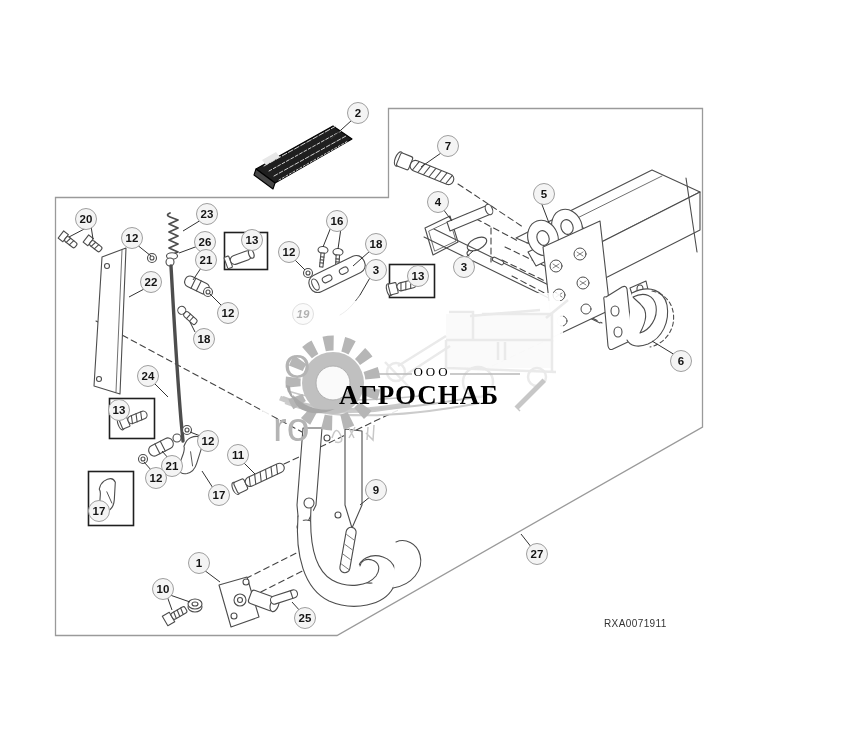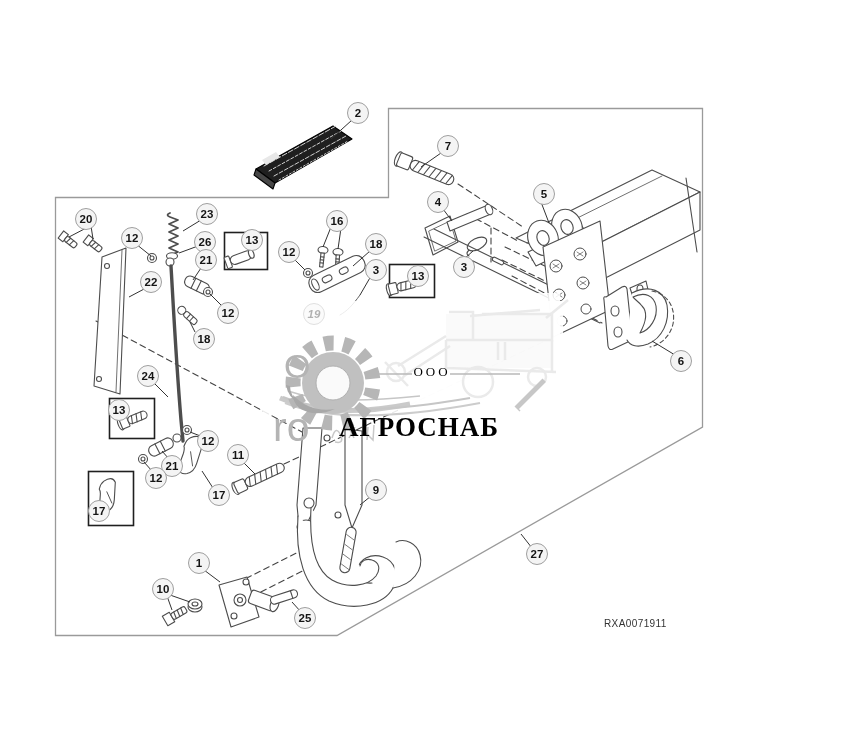--- a/index.html
+++ b/index.html
@@ -7,21 +7,21 @@
          font-family:"Liberation Sans", sans-serif;}
   #art{position:absolute;left:0;top:0;}
   .balloon{position:absolute;width:22px;height:22px;border-radius:50%;
            border:1.4px solid #9f9f9f;background:#f4f4f4;color:#141414;
            font:bold 11.5px/20px "Liberation Sans",sans-serif;text-align:center;
            box-sizing:border-box;z-index:30;}
   .balloon.faint{opacity:.33;}
   .wm-text{position:absolute;color:#000000;z-index:20;white-space:nowrap;}
   #wm-ooo{left:404px;top:364px;width:56px;text-align:center;
           font:13px "Liberation Serif",serif;letter-spacing:3px;}
-  #wm-name{left:339px;top:380px;font:bold 27px "Liberation Serif",serif;letter-spacing:1px;margin-top:32px;}
+  #wm-name{left:339px;top:380px;font:bold 27px "Liberation Serif",serif;letter-spacing:1px;}
   .frag{position:absolute;color:#b4b4b4;z-index:21;font-family:"Liberation Sans",sans-serif;}
   #frag-o{left:284px;top:347px;font-size:34px;}
   #frag-ro{left:273px;top:404px;font-size:41px;}
   #figcode{position:absolute;left:604px;top:618px;font-size:10px;color:#333;
            letter-spacing:.4px;z-index:25;}
 </style>
 </head>
 <body>
 
 <div id="stage">
@@ -392,21 +392,21 @@
       <div class="balloon" style="left: 195px; top: 249px;">21</div>
       <div class="balloon" style="left: 241px; top: 229px;">13</div>
       <div class="balloon" style="left: 140px; top: 271px;">22</div>
       <div class="balloon" style="left: 217px; top: 302px;">12</div>
       <div class="balloon" style="left: 185px; top: 328px; margin-left: 8px;">18</div>
       <div class="balloon" style="left: 326px; top: 210px;">16</div>
       <div class="balloon" style="left: 278px; top: 241px;">12</div>
       <div class="balloon" style="left: 365px; top: 233px;">18</div>
       <div class="balloon" style="left: 365px; top: 259px;">3</div>
       <div class="balloon" style="left: 407px; top: 265px;">13</div>
-      <div class="balloon faint" style="left: 303px; top: 303px; font-style: italic;">19</div>
+      <div class="balloon faint" style="left: 292px; top: 303px; font-style: italic;">19</div>
       <div class="balloon" style="left: 137px; top: 365px;">24</div>
       <div class="balloon" style="left: 108px; top: 399px;">13</div>
       <div class="balloon" style="left: 197px; top: 430px;">12</div>
       <div class="balloon" style="left: 161px; top: 455px;">21</div>
       <div class="balloon" style="left: 145px; top: 467px;">12</div>
       <div class="balloon" style="left: 208px; top: 484px;">17</div>
       <div class="balloon" style="left: 88px; top: 500px;">17</div>
       <div class="balloon" style="left: 227px; top: 444px;">11</div>
       <div class="balloon" style="left: 365px; top: 479px;">9</div>
       <div class="balloon" style="left: 188px; top: 552px;">1</div>

